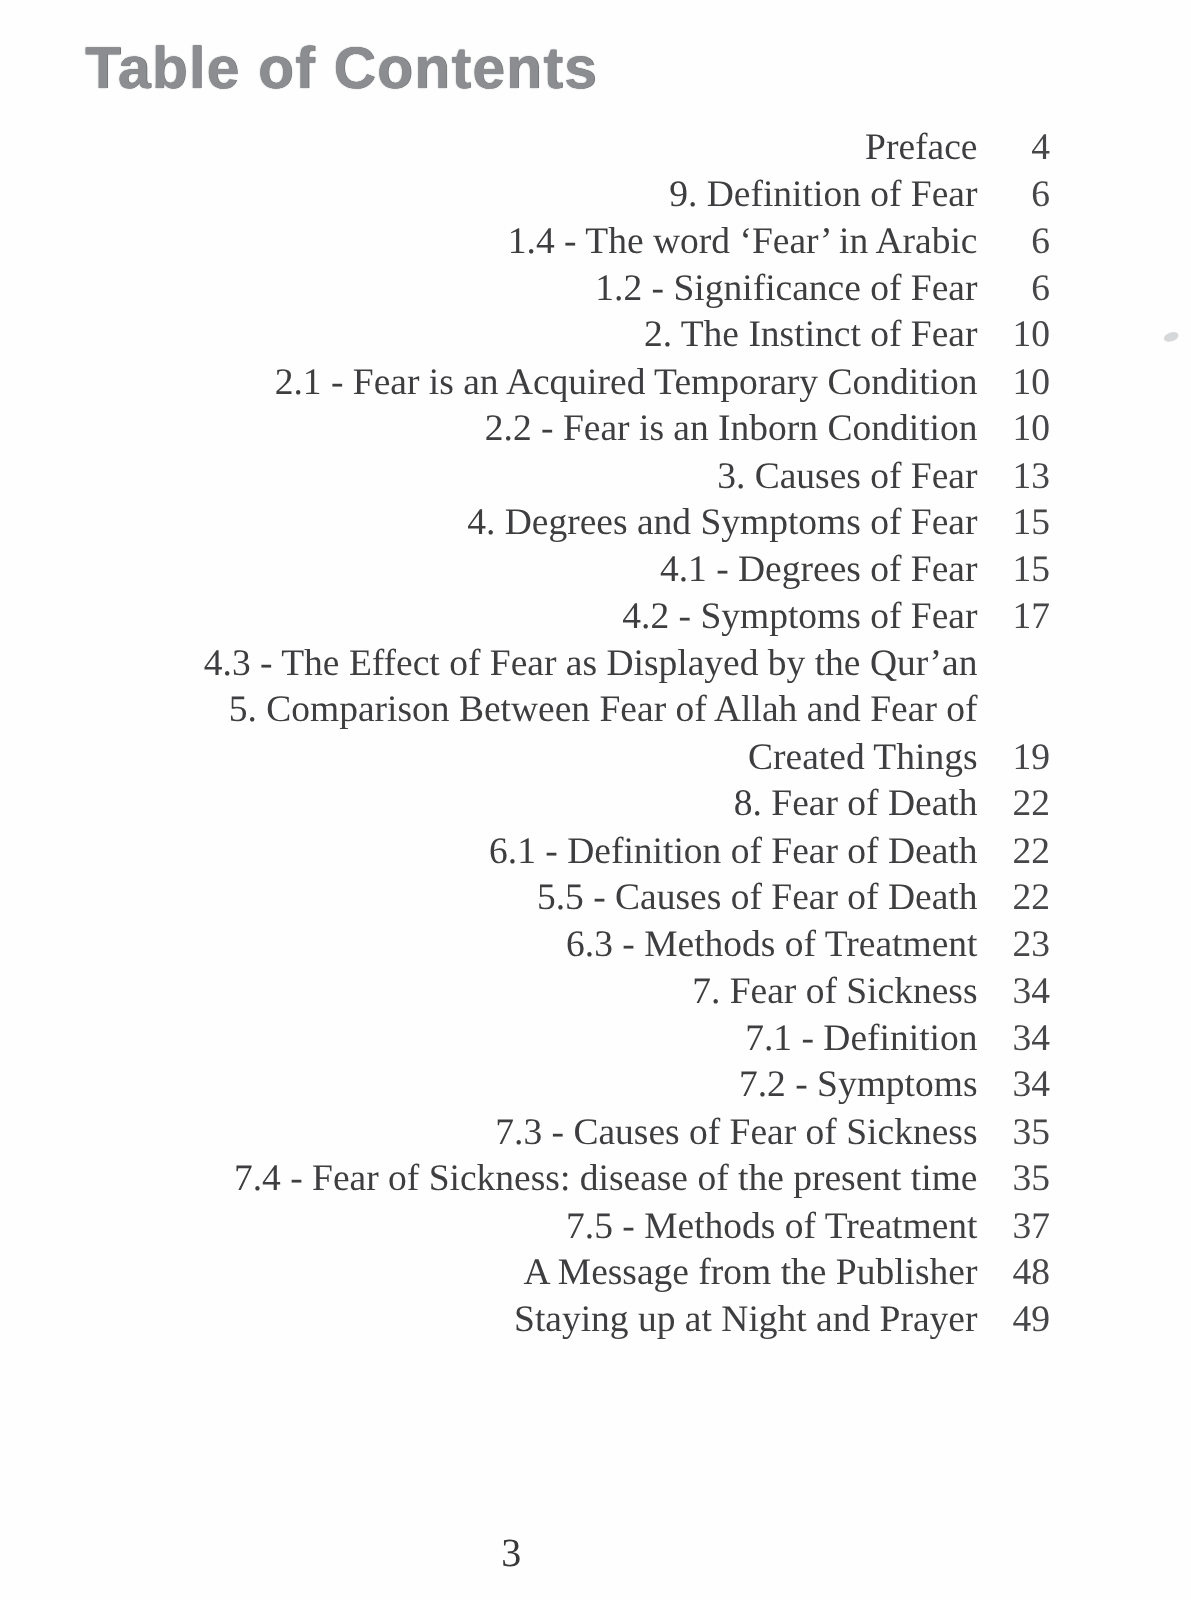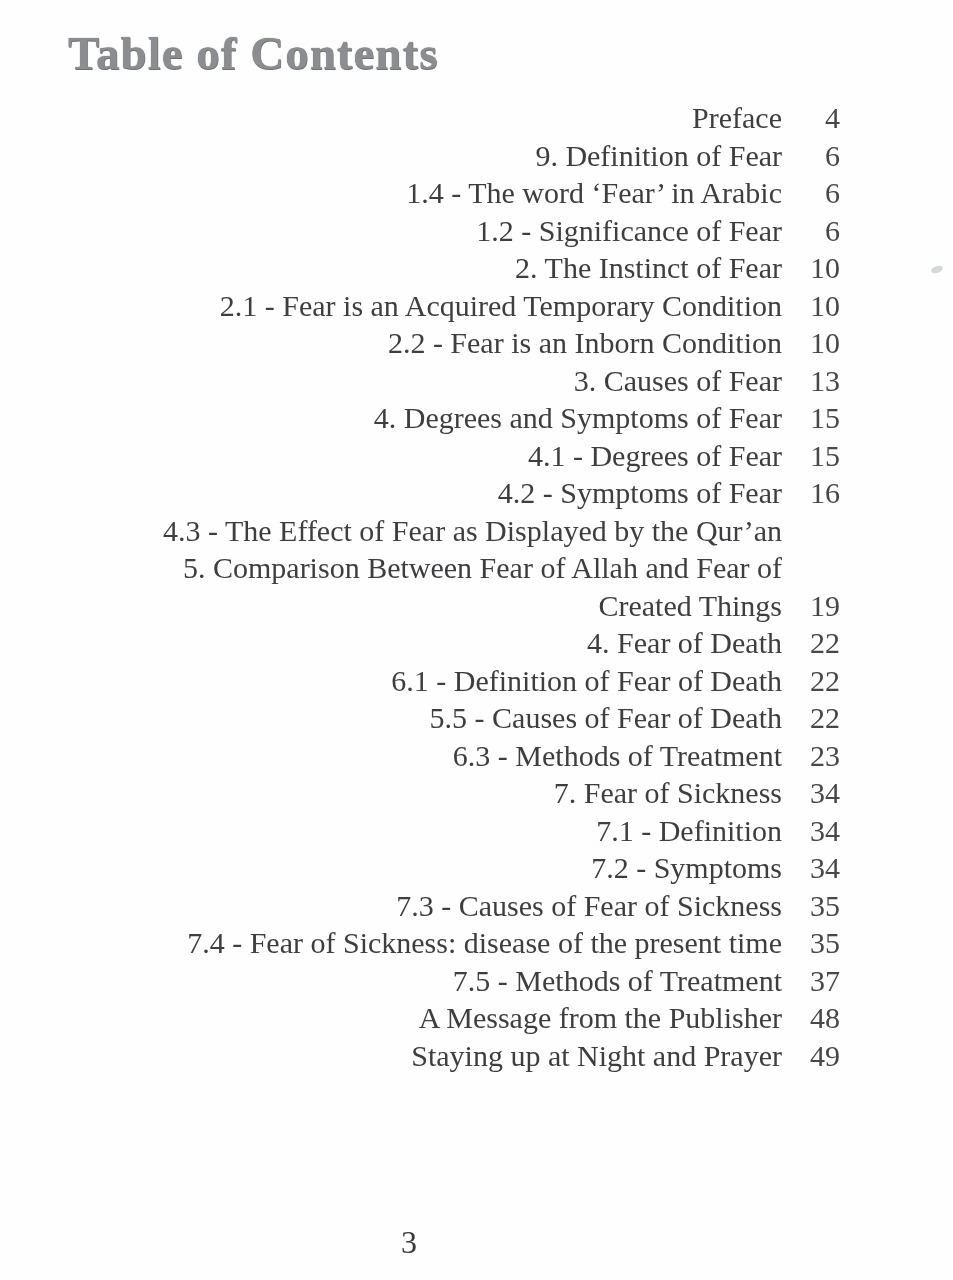--- a/index.html
+++ b/index.html
@@ -15,21 +15,21 @@
     background: #fefefe;
     font-family: "Liberation Serif", "DejaVu Serif", serif;
     color: #3e3e41;
     overflow: hidden;
   }
   .title {
     position: absolute;
     left: 68px;
     top: 26px;
     margin: 0;
-    font-family: Liberation Serif, serif;
+    font-family: Liberation Sans, sans-serif;
     font-weight: bold;
     font-size: 47px;
     letter-spacing: 1px;
     color: #8b8d90;
     text-shadow: 0 0 1px #6f7174, 0.5px 0.5px 0 #6f7174;
   }
   .toc {
     position: absolute;
     left: 70px;
     top: 99px;
@@ -118,36 +118,36 @@
       <div class="row">
         <span class="entry">4. Degrees and Symptoms of Fear</span>
         <span class="pagenum">15</span>
       </div>
       <div class="row indent">
         <span class="entry">4.1 - Degrees of Fear</span>
         <span class="pagenum">15</span>
       </div>
       <div class="row indent">
         <span class="entry">4.2 - Symptoms of Fear</span>
-        <span class="pagenum">16</span>
+        <span class="pagenum">17</span>
       </div>
       <div class="row indent">
         <span class="entry">4.3 - The Effect of Fear as Displayed by the Qur’an</span>
         <span class="pagenum"></span>
       </div>
       <div class="row">
         <span class="entry">5. Comparison Between Fear of Allah and Fear of</span>
         <span class="pagenum"></span>
       </div>
       <div class="row">
         <span class="entry">Created Things</span>
         <span class="pagenum">19</span>
       </div>
       <div class="row">
-        <span class="entry">4. Fear of Death</span>
+        <span class="entry">8. Fear of Death</span>
         <span class="pagenum">22</span>
       </div>
       <div class="row indent">
         <span class="entry">6.1 - Definition of Fear of Death</span>
         <span class="pagenum">22</span>
       </div>
       <div class="row indent">
         <span class="entry">5.5 - Causes of Fear of Death</span>
         <span class="pagenum">22</span>
       </div>

